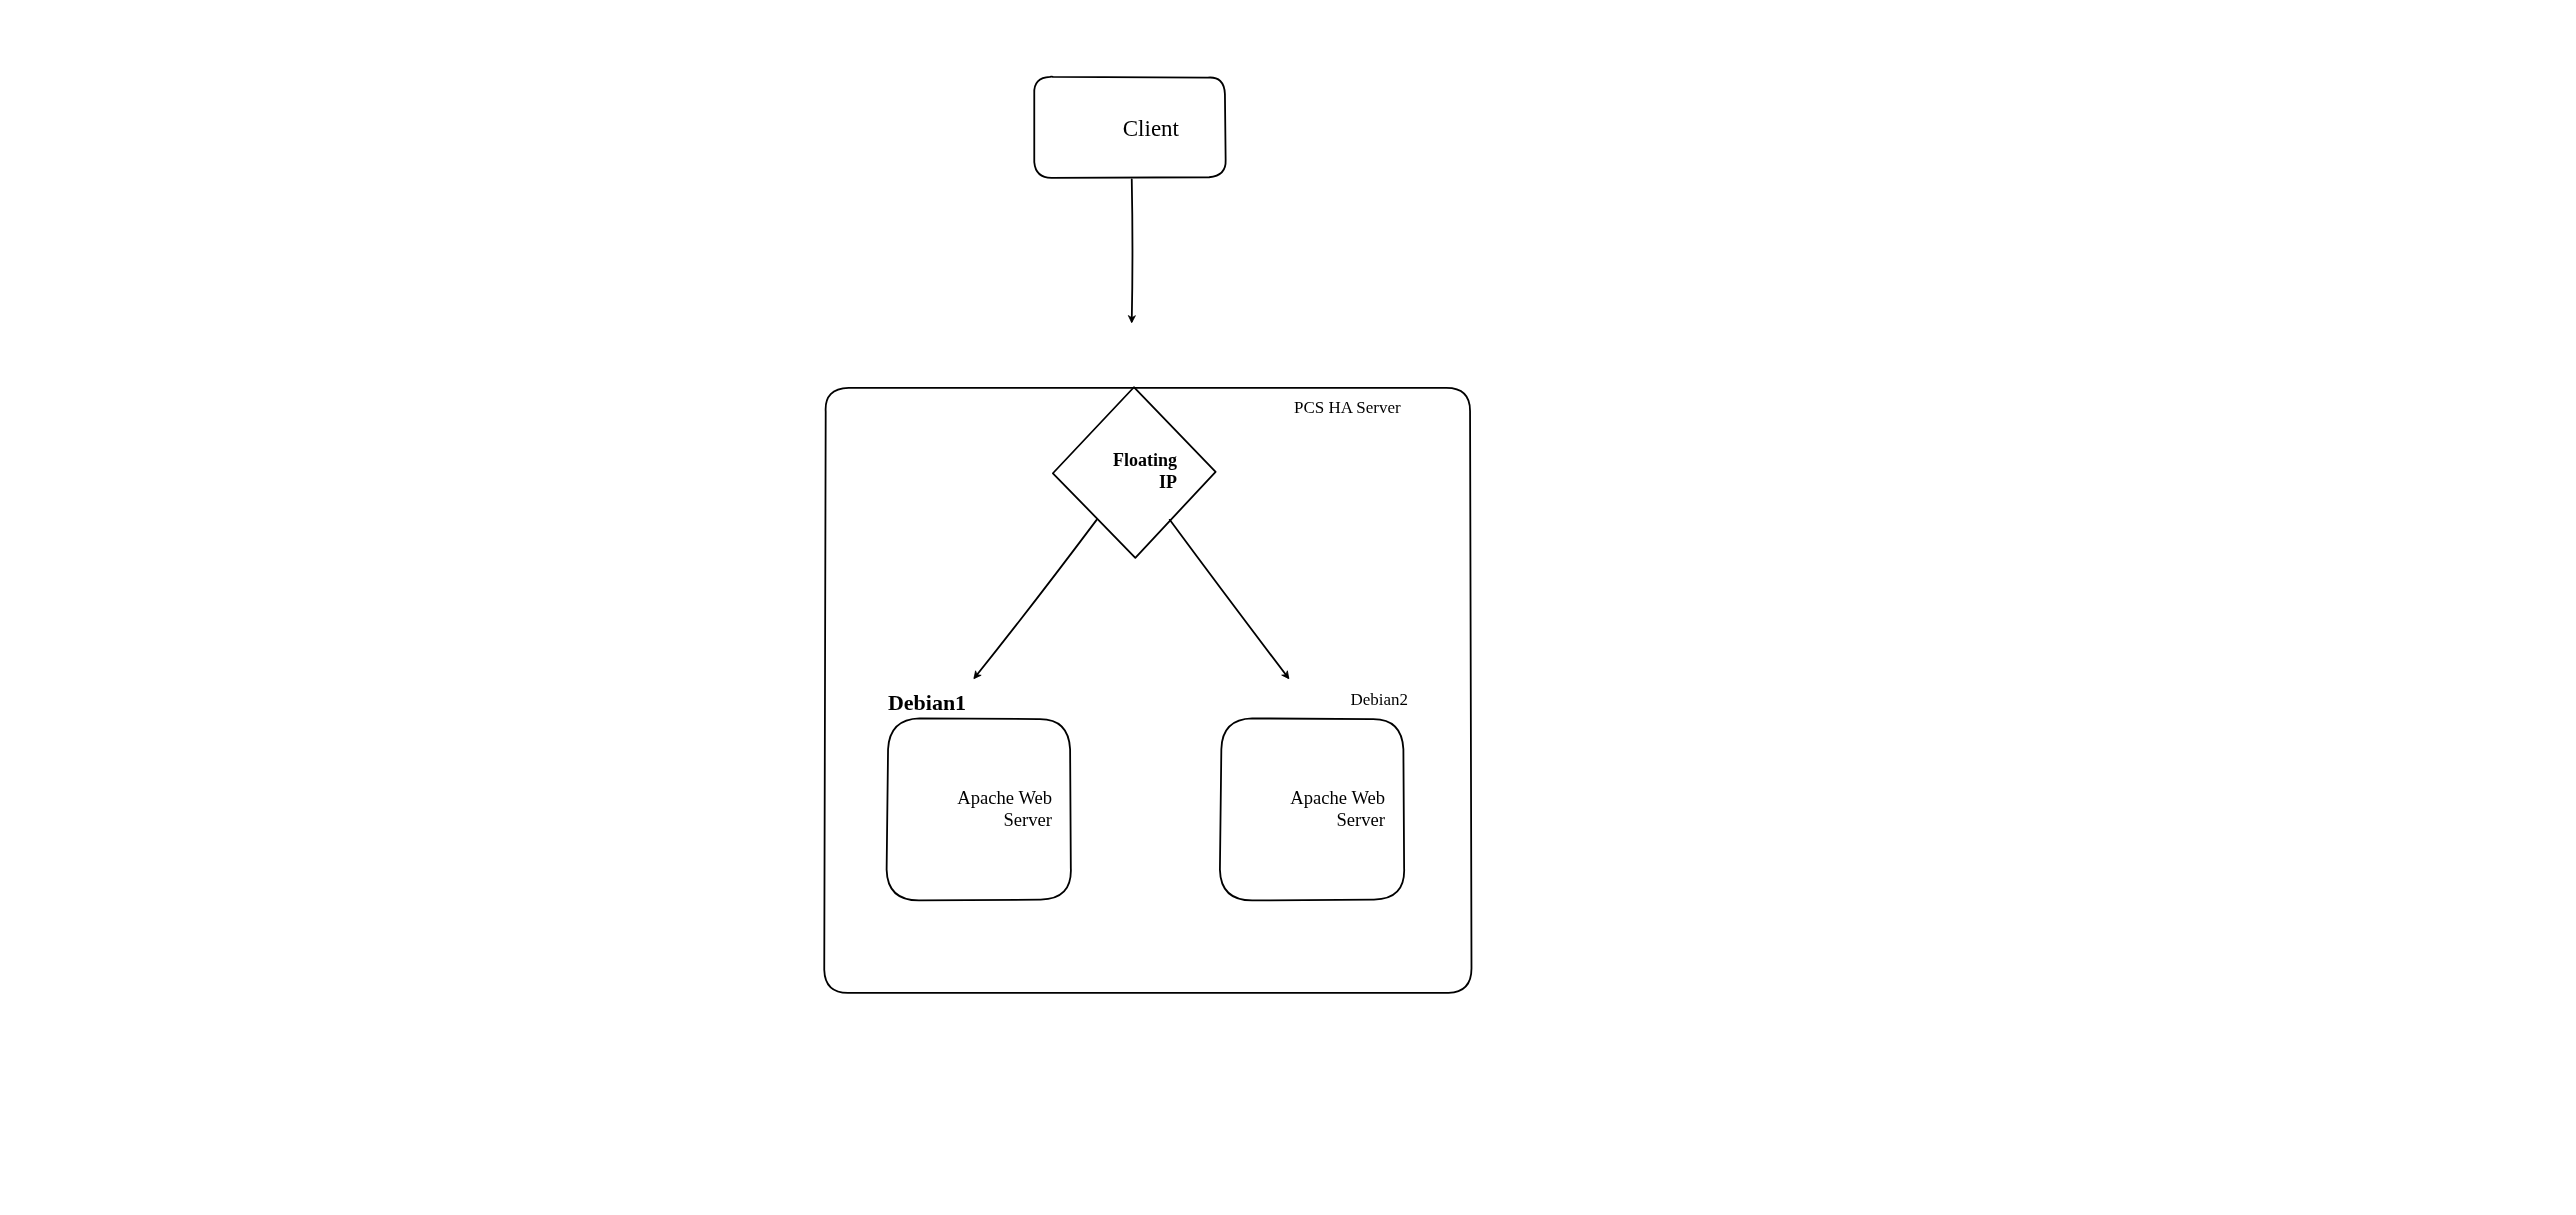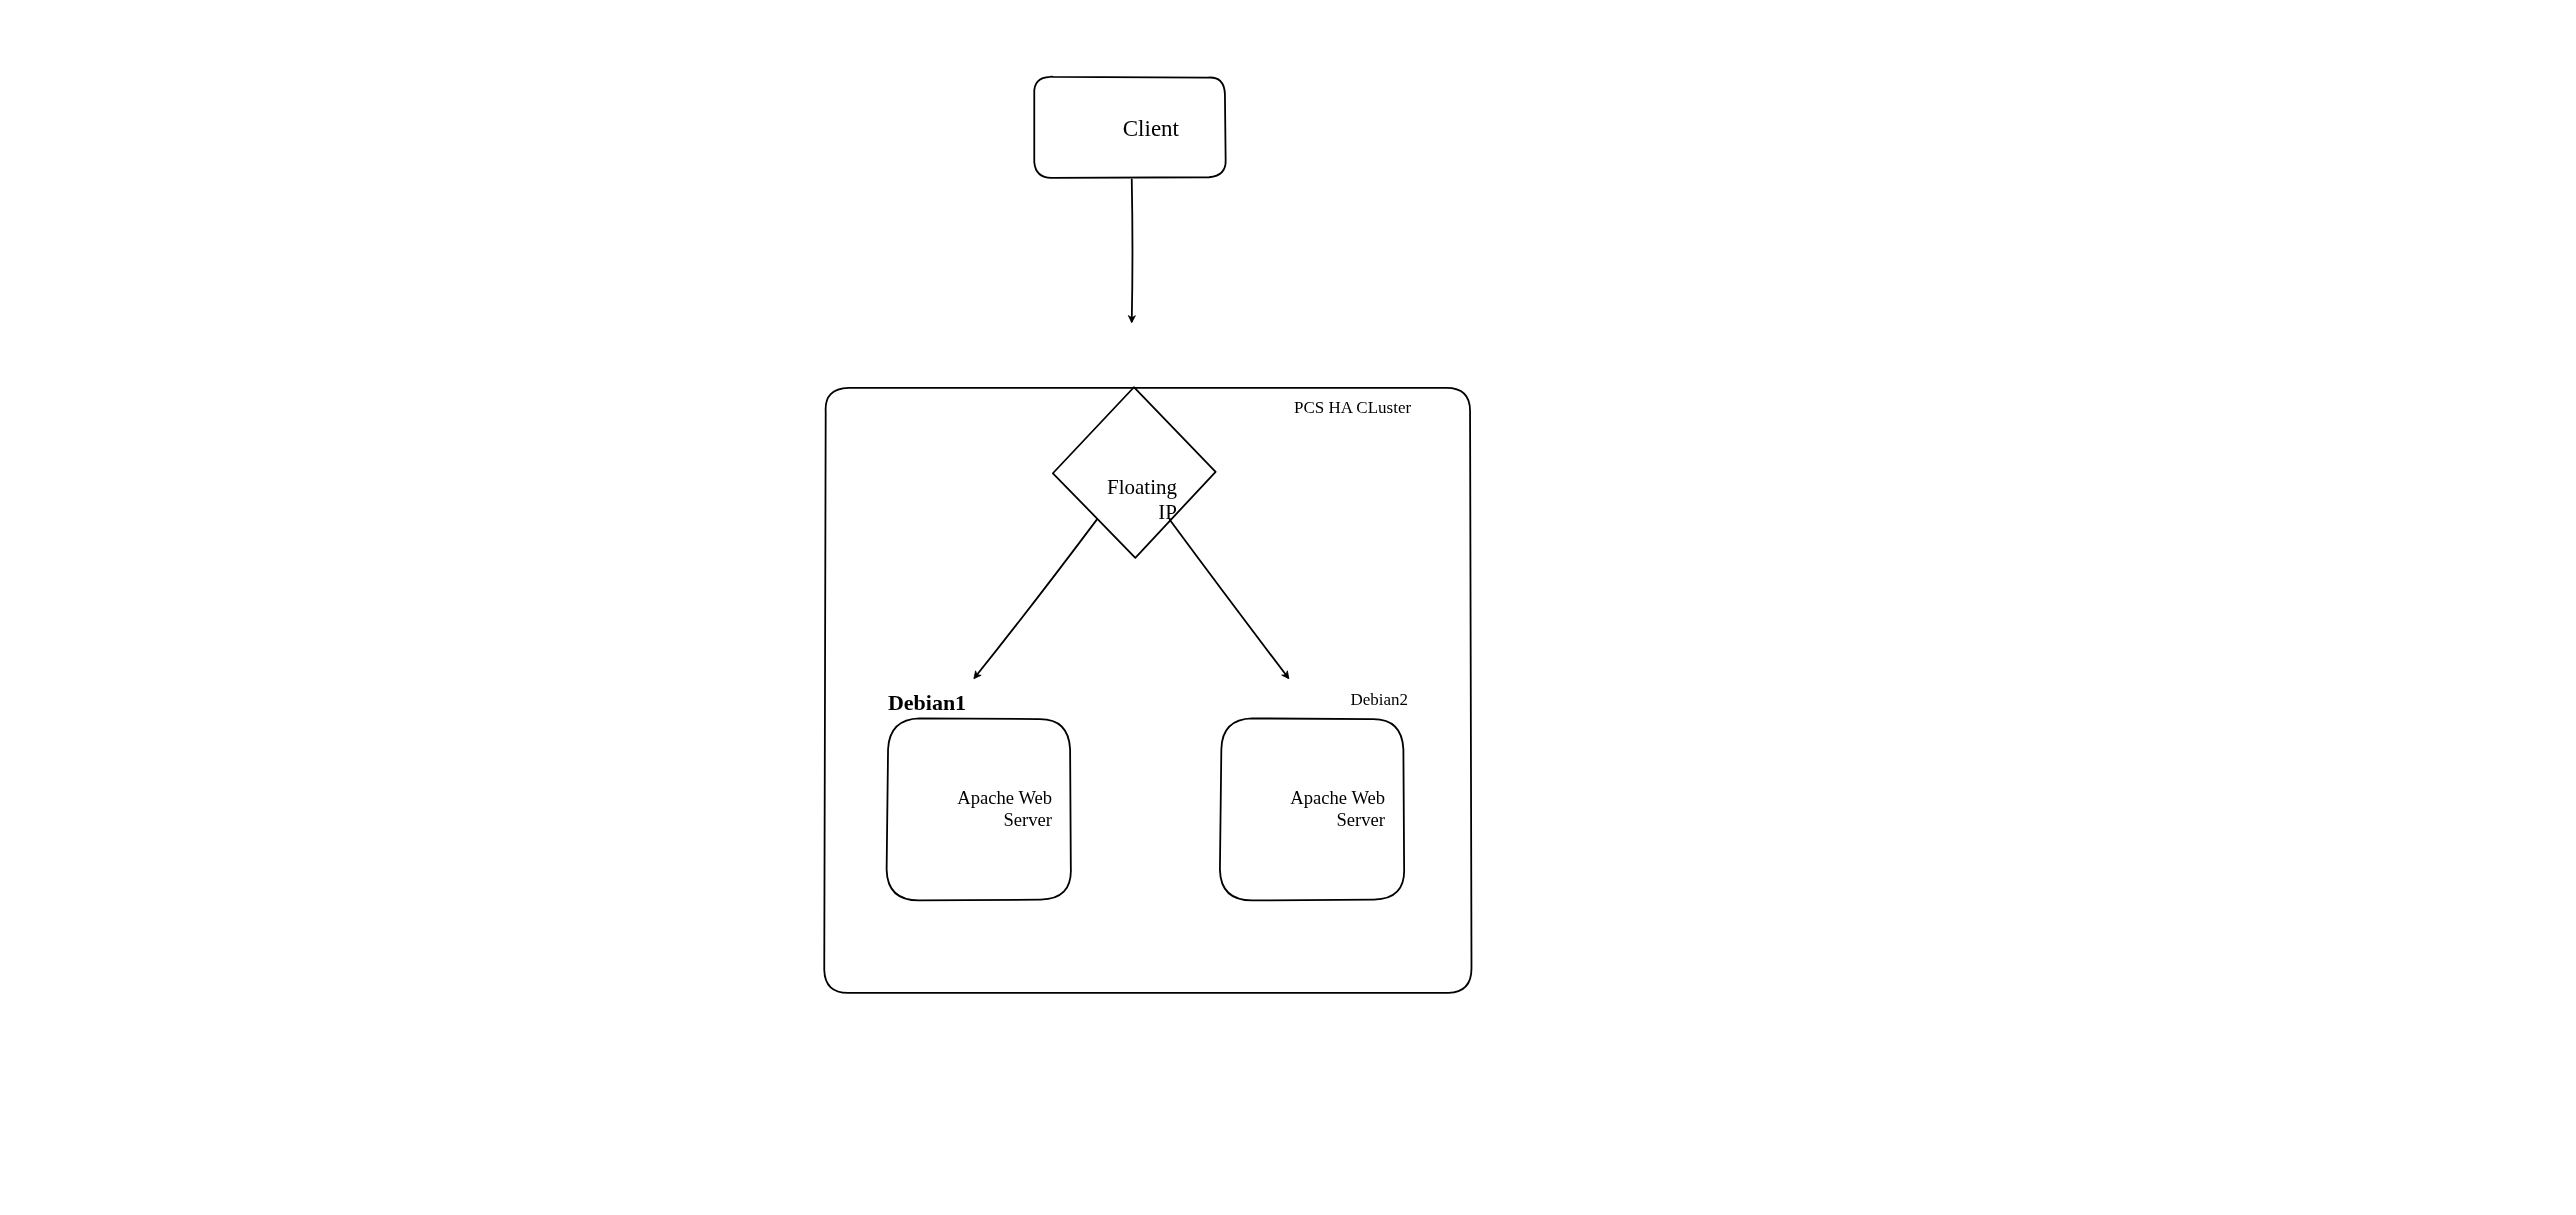--- a/index.html
+++ b/index.html
@@ -49,23 +49,23 @@
 
   <path d="M1632,725 q85,115 165,220" class="handdrawn" marker-end="url(#arrowhead)" stroke-width="4"></path>
 
   <path d="M1239,1045 q2,-42 44,-43 l166,1 q42,-1 44,42 l1,166 q2,43 -42,44 l-170,1 q-44,0 -45,-43 z" fill="#A6CEE8" class="handdrawn"></path>
 
   <path d="M1704,1045 q1,-42 43,-43 l167,1 q42,-1 44,42 l1,166 q2,43 -42,44 l-170,1 q-44,0 -45,-43 z" fill="#A6CEE8" class="handdrawn"></path>
 </svg>
 
 <div class="label" style="left:1086px; top:115px; width:93px; font-size:23px;">Client</div>
 
-<div class="label" style="left:1294px; top:398px; width:165px; font-size:17px; text-align:left;">PCS HA CLuster</div>
+<div class="label" style="left:1294px; top:398px; width:165px; font-size:17px; text-align:left;">PCS HA Server</div>
 
-<div class="label" style="left:1091px; top:475px; width:86px; font-size:21px;">Floating
+<div class="label" style="left:1091px; top:450px; width:86px; font-size:18px;font-weight:bold;">Floating
 IP</div>
 
 <div class="label" style="left:884px; top:690px; width:86px; font-size:22px; text-align:center;font-weight:bold;">Debian1</div>
 
 <div class="label" style="left:1322px; top:690px; width:86px; font-size:17px; text-align:right;">Debian2</div>
 
 <div class="label" style="left:909px; top:787px; width:143px; font-size:18.6px;">Apache Web
 Server</div>
 
 <div class="label" style="left:1242px; top:787px; width:143px; font-size:18.6px;">Apache Web

